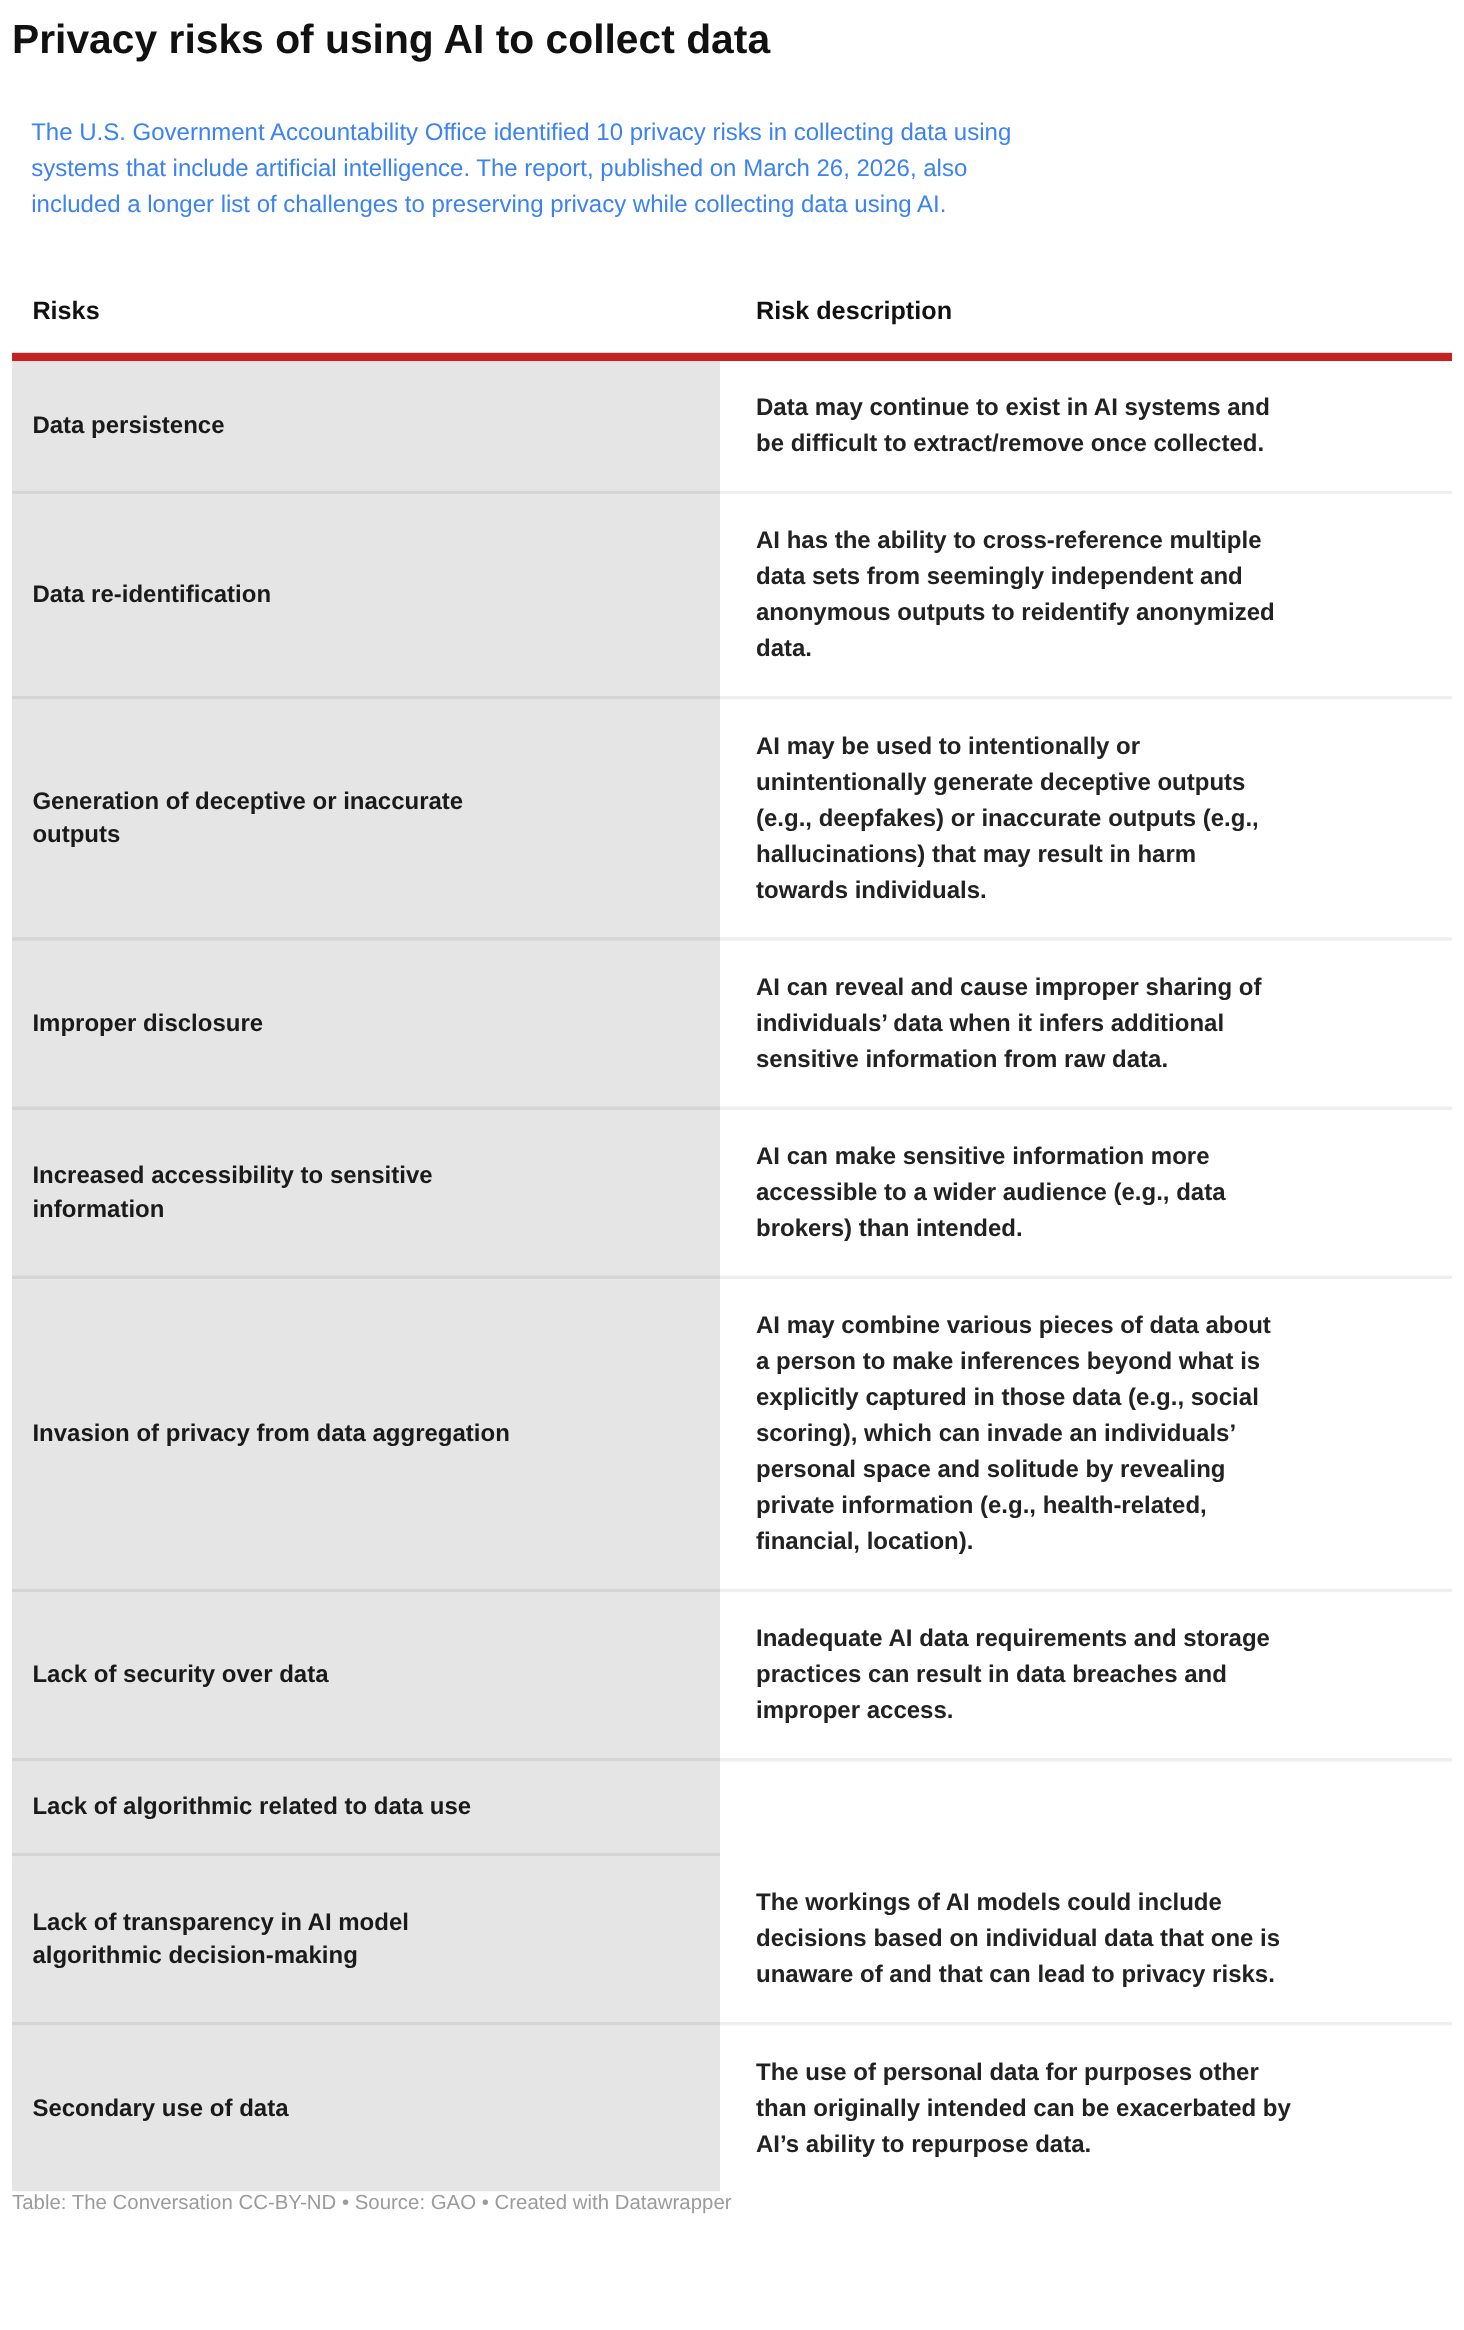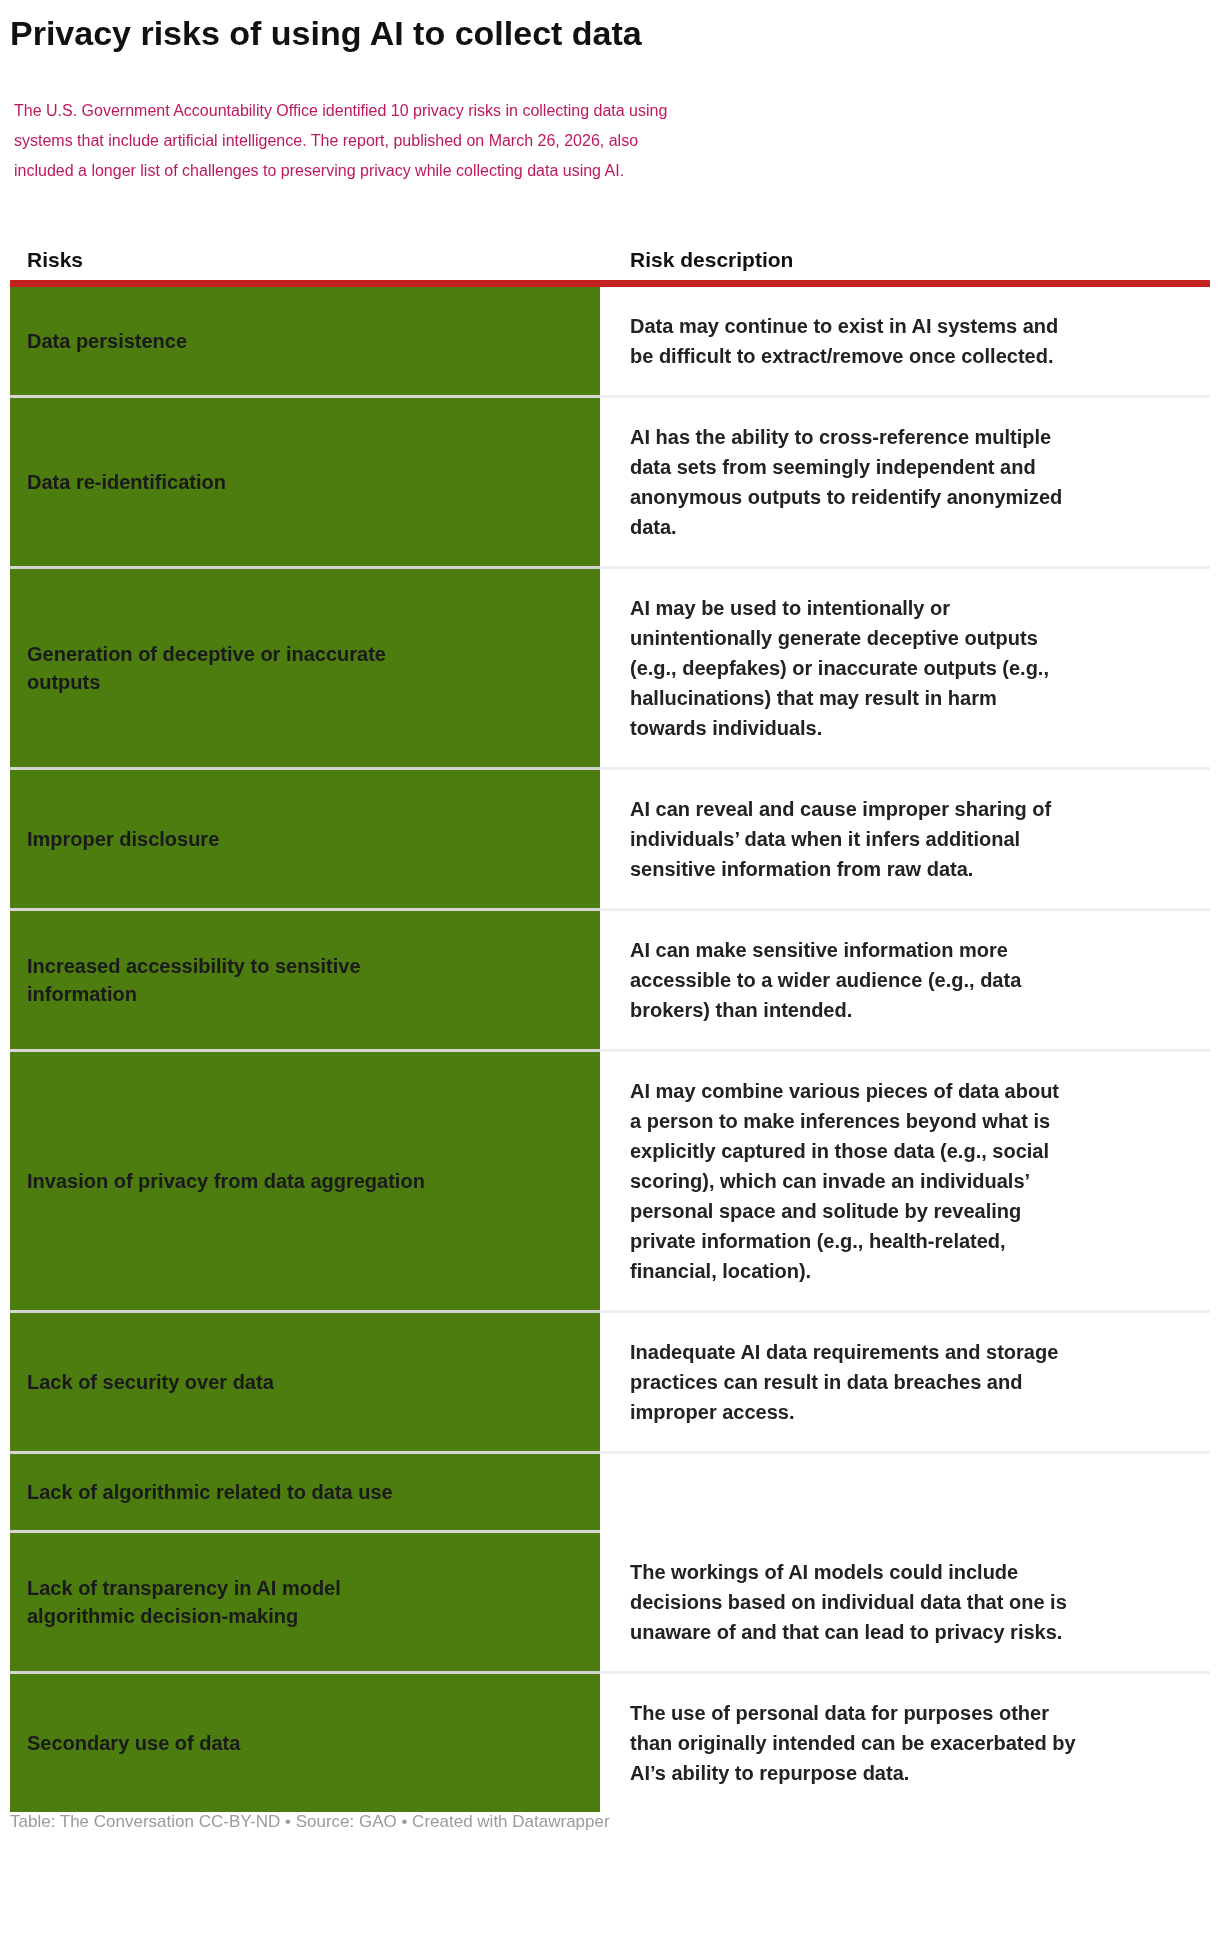--- a/index.html
+++ b/index.html
@@ -13,53 +13,53 @@
 
   .page-title {
     font-size: 34px;
     font-weight: 700;
     line-height: 1.15;
     margin: 2px 0 43px 0;
     color: #111111;
   }
 
   .intro {
-    font-size: 16px;
+    font-size: 20px;
     line-height: 30px;
-    color: #be185d;
+    color: #3b82f6;
     white-space: pre-line;
-    margin: 4px;
+    margin: 16px;
   }
 
   .risk-table { margin-top: 62px; }
 
   .head-row {
     display: grid;
     grid-template-columns: 590px 610px;
   }
   .head-cell {
     font-size: 21px;
     font-weight: 700;
     color: #111111;
-    padding-bottom: 8px;
+    padding-bottom: 22px;
   }
   .head-cell.risks { padding-left: 17px; }
   .head-cell.desc  { padding-left: 30px; }
 
   .red-rule {
     height: 7px;
     background: #c42121;
   }
 
   .t-row {
     display: grid;
     grid-template-columns: 590px 610px;
   }
   .cell-risk {
-    background: #4d7c0f;
+    background: #e5e5e5;
     display: flex;
     align-items: center;
     padding: 24px 20px 24px 17px;
     box-sizing: border-box;
     font-size: 20px;
     font-weight: 700;
     line-height: 28px;
     color: #1a1a1a;
     white-space: pre-line;
     border-bottom: 3px solid #d5d5d5;

